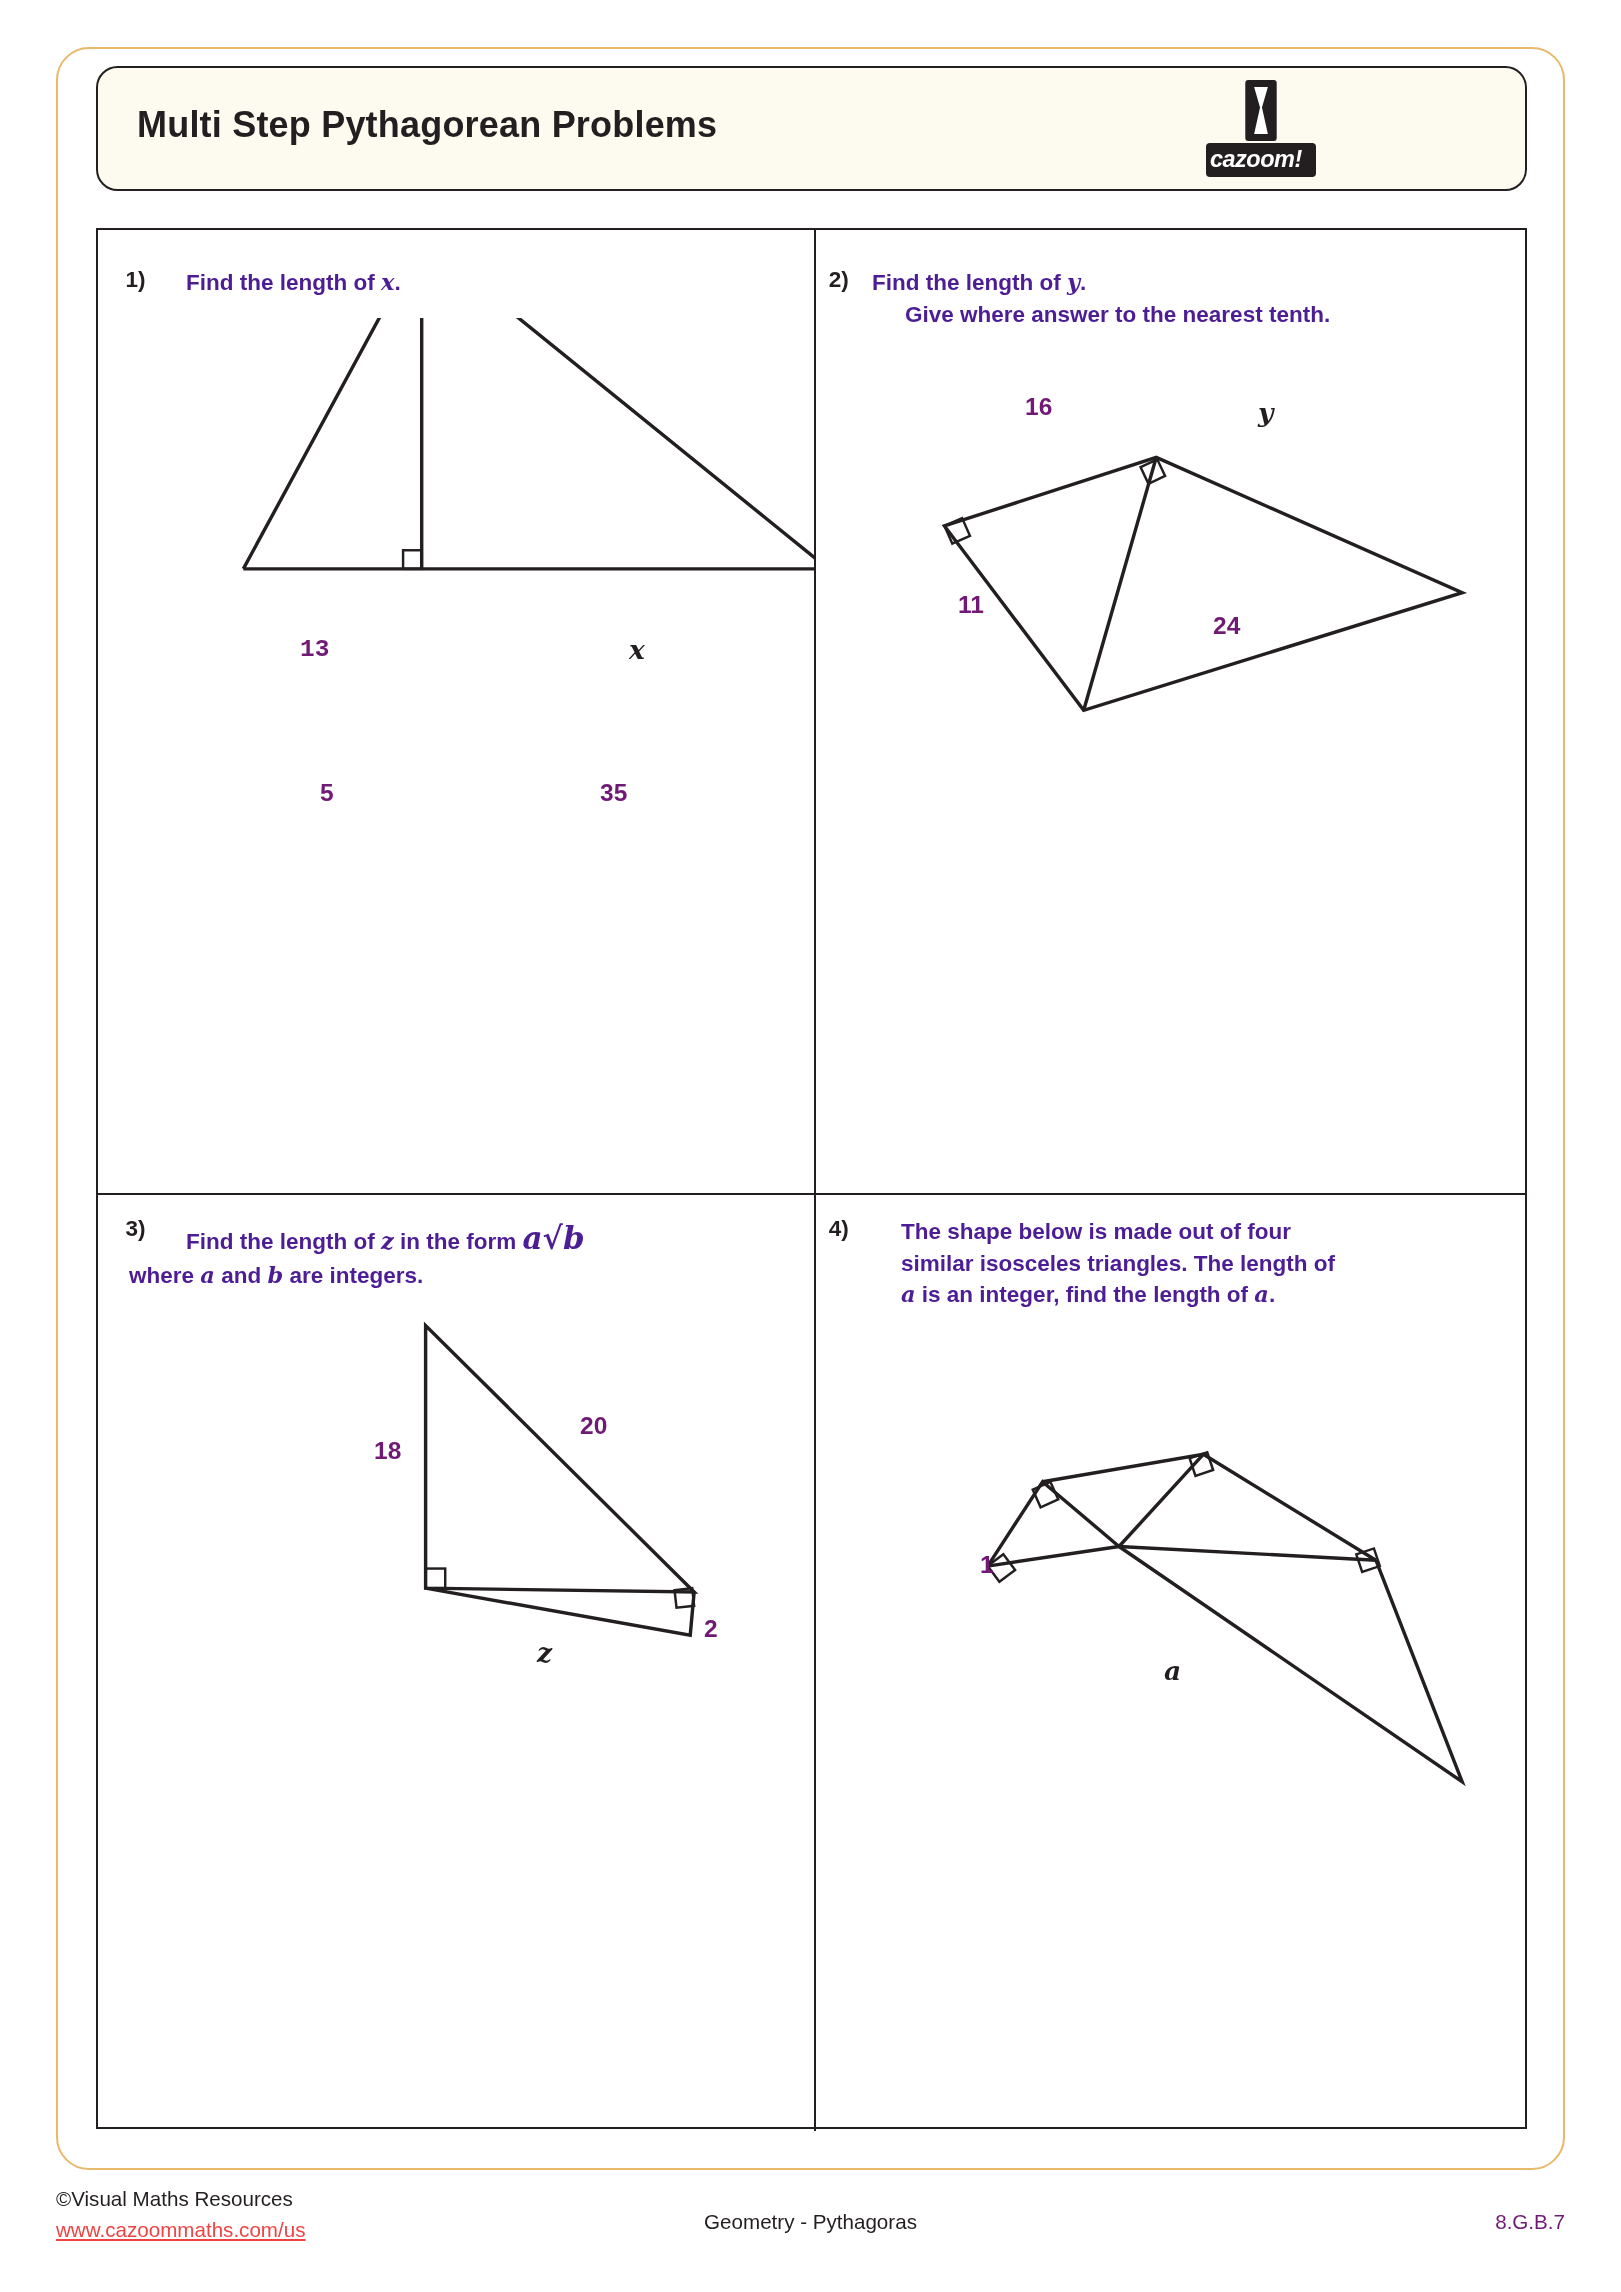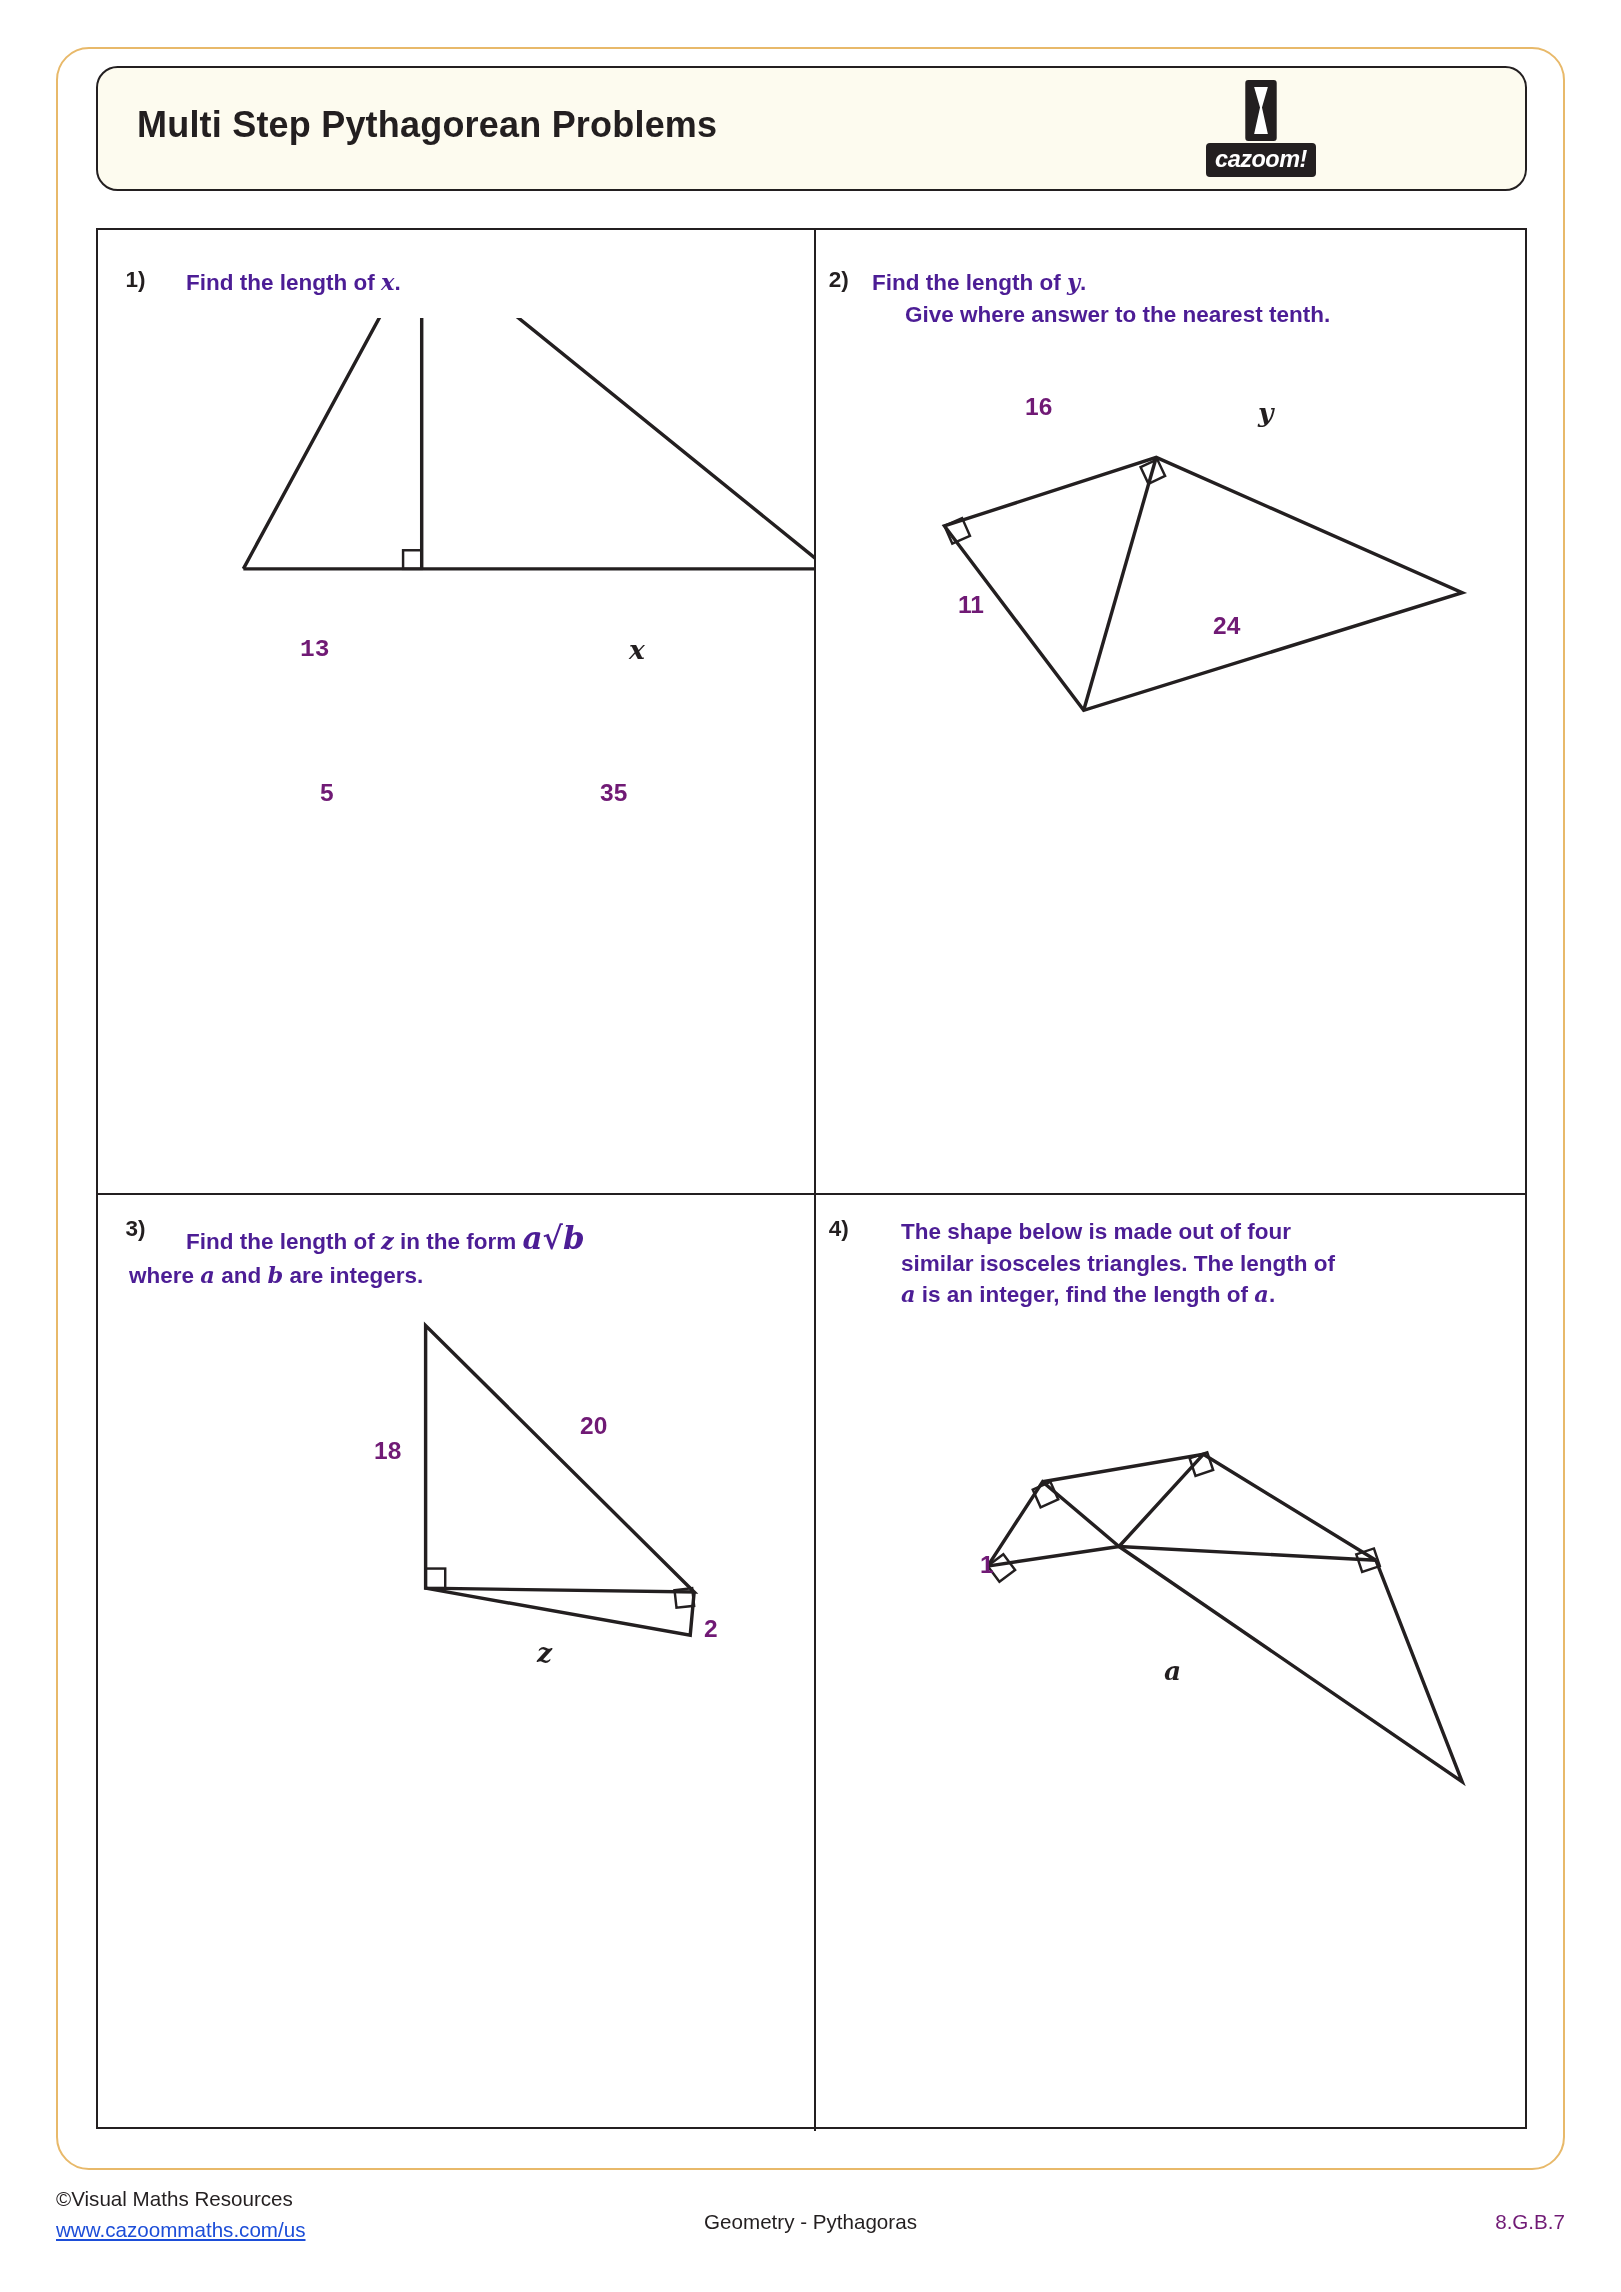--- a/index.html
+++ b/index.html
@@ -52,21 +52,21 @@
     font-weight: bold;
     color: #231f20;
     letter-spacing: 0.2px;
   }
   .logo {
     position: absolute;
     right: 118px;
     top: 80px;
     width: 110px;
     height: 96px;
-    text-align: center;
+    text-align: left;
   }
   .logo-mark {
     width: 110px;
     height: 61px;
     display: block;
   }
   .logo-word {
     display: block;
     margin-top: 2px;
     background: #231f20;
@@ -157,21 +157,21 @@
   }
   .footer-left {
     position: absolute;
     left: 56px;
     top: 0;
     font-size: 20.6px;
     color: #231f20;
     line-height: 1.5;
   }
   .footer-left a {
-    color: #1d4ed8;
+    color: #ef4444;
   }
   .footer-center {
     position: absolute;
     left: 0;
     top: 25.5px;
     width: 1621px;
     text-align: center;
     font-size: 20.6px;
     color: #231f20;
   }

